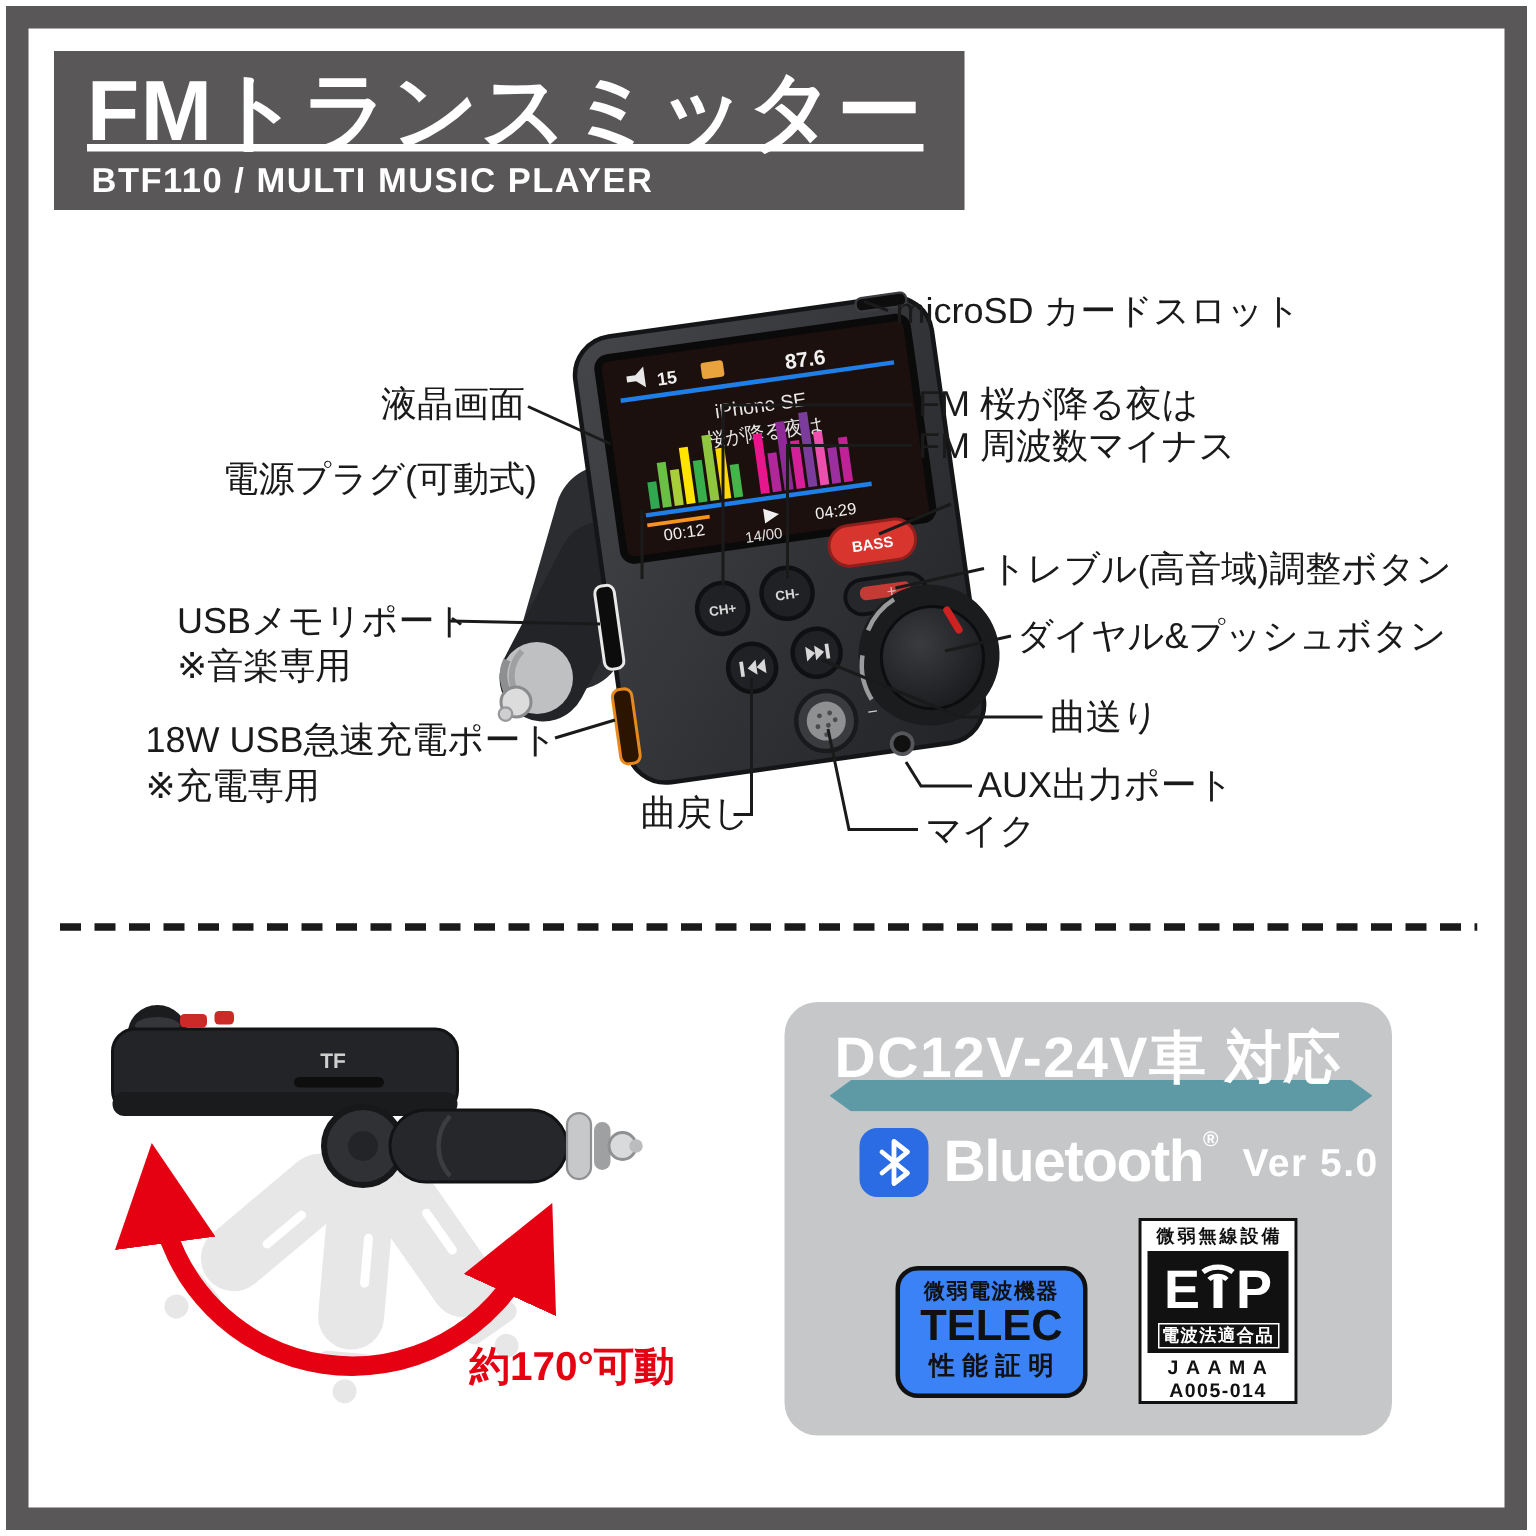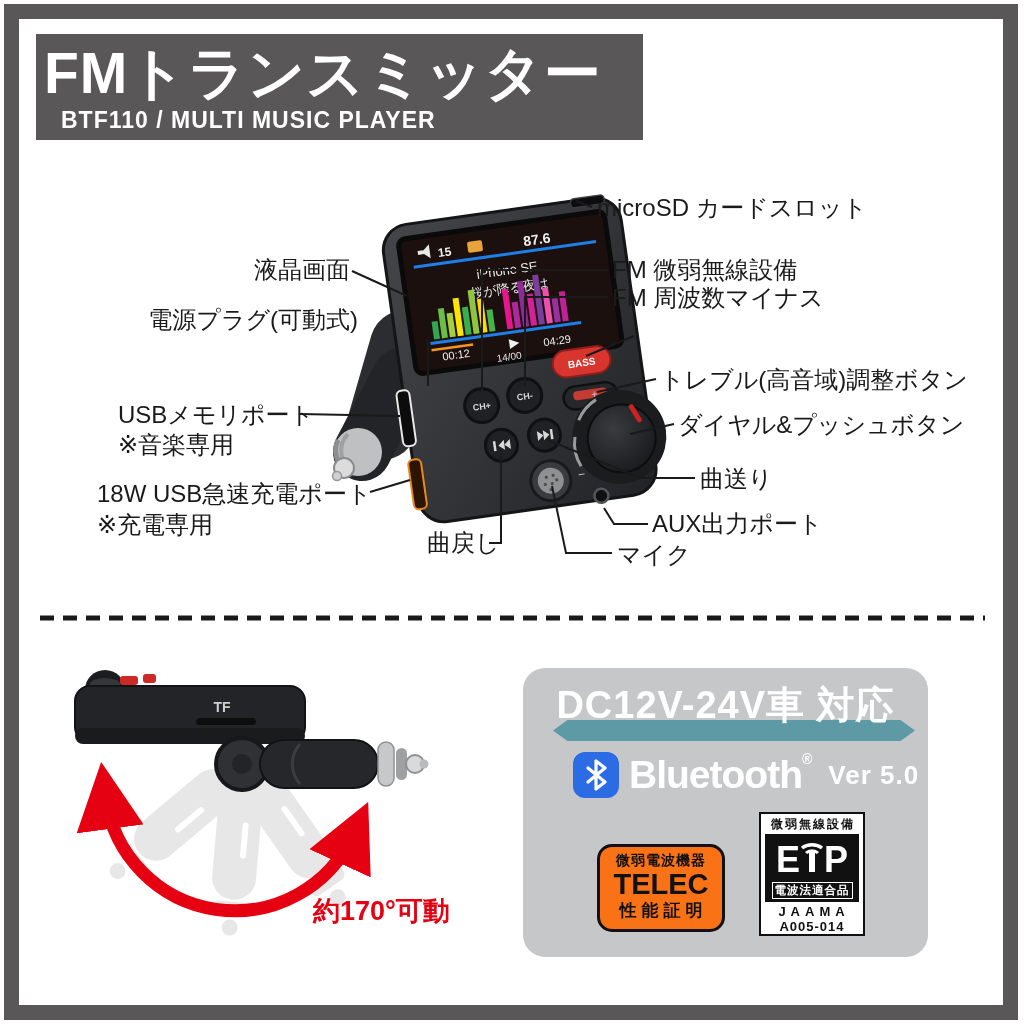--- a/index.html
+++ b/index.html
@@ -1,36 +1,36 @@
 <!DOCTYPE html>
 <html><head>
 <meta charset="utf-8">
 <style>
   html,body{margin:0;padding:0;background:#fff;}
   *{box-sizing:border-box;}
   body{font-family:"Liberation Sans","DejaVu Sans",sans-serif;}
   .canvas{position:relative;width:1024px;height:1024px;background:#fff;overflow:hidden;}
   .frame{position:absolute;left:4px;top:4px;right:6px;bottom:4px;border:15px solid #595757;pointer-events:none;}
   .header{position:absolute;left:36px;top:34px;width:607px;height:106px;background:#595757;color:#fff;}
-  .header .title{position:absolute;left:8px;top:2px;font-size:57px;font-weight:900;letter-spacing:1px;white-space:nowrap;}
+  .header .title{position:absolute;left:22px;top:2px;font-size:57px;font-weight:900;letter-spacing:1px;white-space:nowrap;text-decoration:underline;}
   .header .subtitle{position:absolute;left:25px;bottom:6px;font-size:23px;font-weight:700;letter-spacing:1px;white-space:nowrap;}
   .label{position:absolute;font-size:24px;color:#1a1a1a;white-space:nowrap;line-height:1.15;}
   .label.r{text-align:right;}
   .svglayer{position:absolute;left:0;top:0;}
   .divider{position:absolute;left:40px;top:615px;width:945px;height:6px;}
   .infobox{position:absolute;left:523px;top:668px;width:405px;height:289px;background:#c6c7c8;border-radius:22px;}
   .ribbon{position:absolute;left:30px;top:52px;width:362px;height:21px;background:#5d9aa6;
     clip-path:polygon(4% 0,96% 0,100% 50%,96% 100%,4% 100%,0 50%);}
   .dcline{position:absolute;left:0;top:12px;width:100%;text-align:center;font-size:38px;font-weight:900;color:#fff;letter-spacing:1px;}
   .btrow{position:absolute;left:50px;top:84px;display:flex;align-items:center;}
   .btlogo{width:46px;height:46px;background:#2b6be4;border-radius:12px;display:flex;align-items:center;justify-content:center;flex:0 0 auto;}
   .btword{color:#fff;font-size:39px;font-weight:800;margin-left:10px;letter-spacing:-1px;}
   .btreg{color:#fff;font-size:14px;font-weight:700;vertical-align:top;position:relative;top:-16px;}
   .btver{color:#fff;font-size:26px;font-weight:700;margin-left:16px;letter-spacing:1px;}
-  .telec{position:absolute;left:74px;top:176px;width:128px;height:88px;background:#f97316;border:3px solid #111;
+  .telec{position:absolute;left:74px;top:176px;width:128px;height:88px;background:#3b82f6;border:3px solid #111;
     border-radius:15px;text-align:center;color:#111;padding-top:5px;}
   .telec .t1{font-size:14px;font-weight:700;letter-spacing:1px;}
   .telec .t2{font-size:29px;font-weight:900;letter-spacing:0px;line-height:1.0;}
   .telec .t3{font-size:17px;font-weight:700;letter-spacing:5px;margin-left:5px;}
   .elp{position:absolute;left:236px;top:144px;width:106px;height:124px;background:#fff;border:2px solid #111;text-align:center;color:#111;}
   .elp .e1{font-size:12px;font-weight:700;letter-spacing:2px;padding:2px 0 1px 2px;}
   .elp .black{margin:0 4px;background:#111;padding:2px 0 3px;}
   .elp .band{display:inline-block;border:1px solid #fff;color:#fff;font-size:11.5px;font-weight:700;padding:0 2px;margin-top:1px;letter-spacing:1px;}
   .elp .j1{font-size:13px;font-weight:800;letter-spacing:5px;margin-top:2px;margin-left:4px;}
   .elp .j2{font-size:13px;font-weight:800;letter-spacing:1px;}
@@ -185,21 +185,21 @@
   </svg>
 
   <div class="label r" style="left:160px;top:256px;width:190px;">液晶画面</div>
   <div class="label" style="left:118px;top:401px;">USBメモリポート</div>
   <div class="label r" style="left:130px;top:306px;width:228px;">電源プラグ(可動式)</div>
   <div class="label" style="left:118px;top:431px;">※音楽専用</div>
   <div class="label" style="left:97px;top:480px;">18W USB急速充電ポート</div>
   <div class="label" style="left:97px;top:511px;">※充電専用</div>
   <div class="label" style="left:427px;top:529px;">曲戻し</div>
   <div class="label" style="left:597px;top:194px;">microSD カードスロット</div>
-  <div class="label" style="left:612px;top:256px;">FM 微弱無線設備</div>
+  <div class="label" style="left:612px;top:256px;">FM 桜が降る夜は</div>
   <div class="label" style="left:612px;top:284px;">FM 周波数マイナス</div>
   <div class="label" style="left:660px;top:366px;">トレブル(高音域)調整ボタン</div>
   <div class="label" style="left:678px;top:411px;">ダイヤル&amp;プッシュボタン</div>
   <div class="label" style="left:700px;top:465px;">曲送り</div>
   <div class="label" style="left:652px;top:510px;">AUX出力ポート</div>
   <div class="label" style="left:617px;top:541px;">マイク</div>
 
   <svg class="divider" width="945" height="6">
     <line x1="0" y1="3" x2="945" y2="3" stroke="#1a1a1a" stroke-width="5" stroke-dasharray="14 9"></line>
   </svg>

